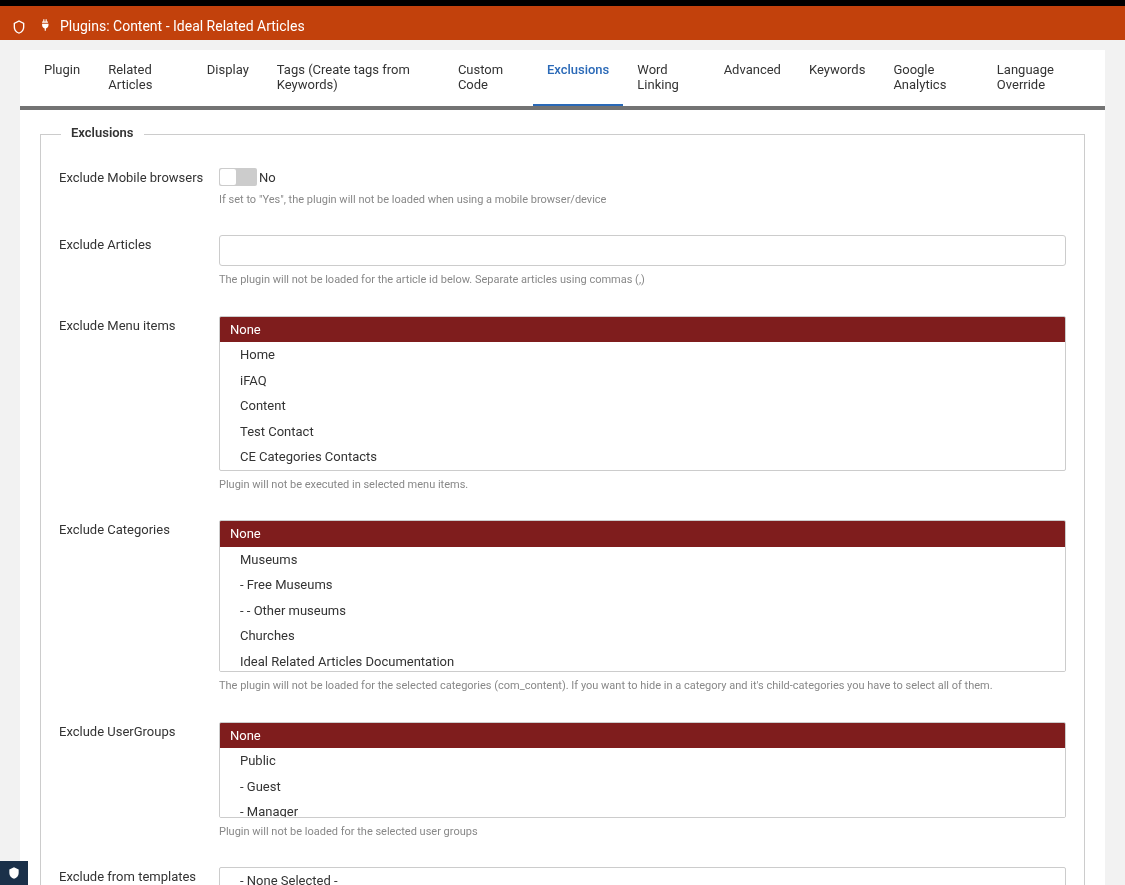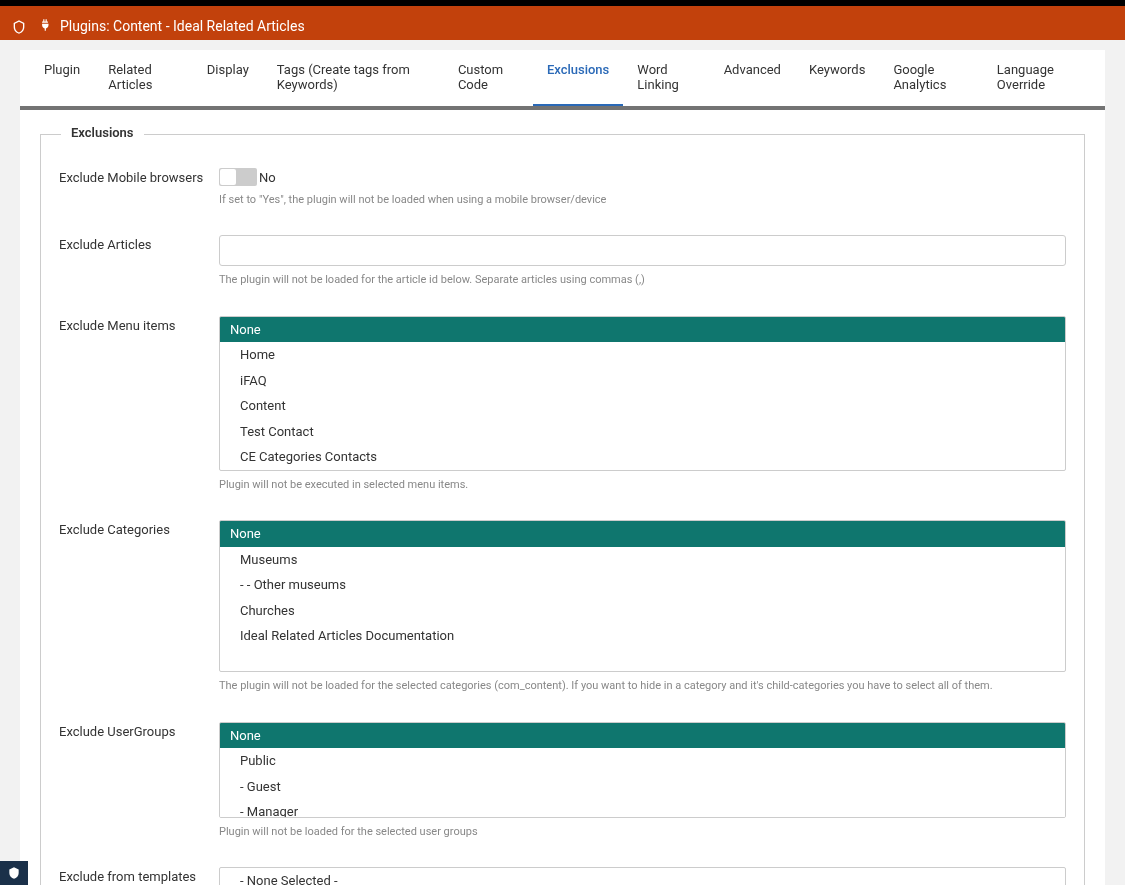--- a/index.html
+++ b/index.html
@@ -23,21 +23,21 @@
 .toggle-knob { position: absolute; left: 1px; top: 1px; width: 16px; height: 16px; background: #fff; border-radius: 2px; }
 .toggle-label { font-size: 13px; color: #333; }
 .help-text { font-size: 11px; color: #888; margin-top: 6px; line-height: 1.4; }
 .text-input { width: 100%; border: 1px solid #ccc; border-radius: 3px; padding: 7px 10px; font-size: 13px; }
 .listbox { width: 100%; border: 1px solid #ccc; border-radius: 2px; overflow-y: scroll; background: #fff; }
 .listbox.h150 { height: 155px; }
 .listbox.h150b { height: 152px; }
 .listbox.h95 { height: 96px; }
 .listbox.h90 { height: 90px; }
 .list-item { padding: 3px 10px; font-size: 13px; cursor: pointer; line-height: 1.5; }
-.list-item.selected { background: #0f766e; color: #fff; }
+.list-item.selected { background: #7f1d1d; color: #fff; }
 .list-item.group { font-weight: 700; color: #333; padding-left: 6px; }
 .list-item.indent { padding-left: 20px; }
 .bottom-bar { position: fixed; bottom: 0; left: 0; width: 28px; height: 24px; background: #1a3049; display: flex; align-items: center; justify-content: center; }
 ::-webkit-scrollbar { width: 16px; }
 ::-webkit-scrollbar-track { background: #f0f0f0; }
 ::-webkit-scrollbar-thumb { background: #c0c0c0; }
 ::-webkit-scrollbar-button { background: #e8e8e8; height: 16px; border: 1px solid #ccc; }
 </style>
 </head>
 <body>
@@ -110,20 +110,21 @@
         <div class="help-text">Plugin will not be executed in selected menu items.</div>
       </div>
     </div>
 
     <div class="form-row">
       <div class="form-label">Exclude Categories</div>
       <div class="form-control">
         <div class="listbox h150b" id="list-categories">
             <div class="list-item selected">None</div>
             <div class="list-item indent">Museums</div>
+            <div class="list-item indent">- Free Museums</div>
             <div class="list-item indent">- - Other museums</div>
             <div class="list-item indent">Churches</div>
             <div class="list-item indent">Ideal Related Articles Documentation</div>
           </div>
         <div class="help-text">The plugin will not be loaded for the selected categories (com_content). If you want to hide in a category and it's child-categories you have to select all of them.</div>
       </div>
     </div>
 
     <div class="form-row">
       <div class="form-label">Exclude UserGroups</div>

